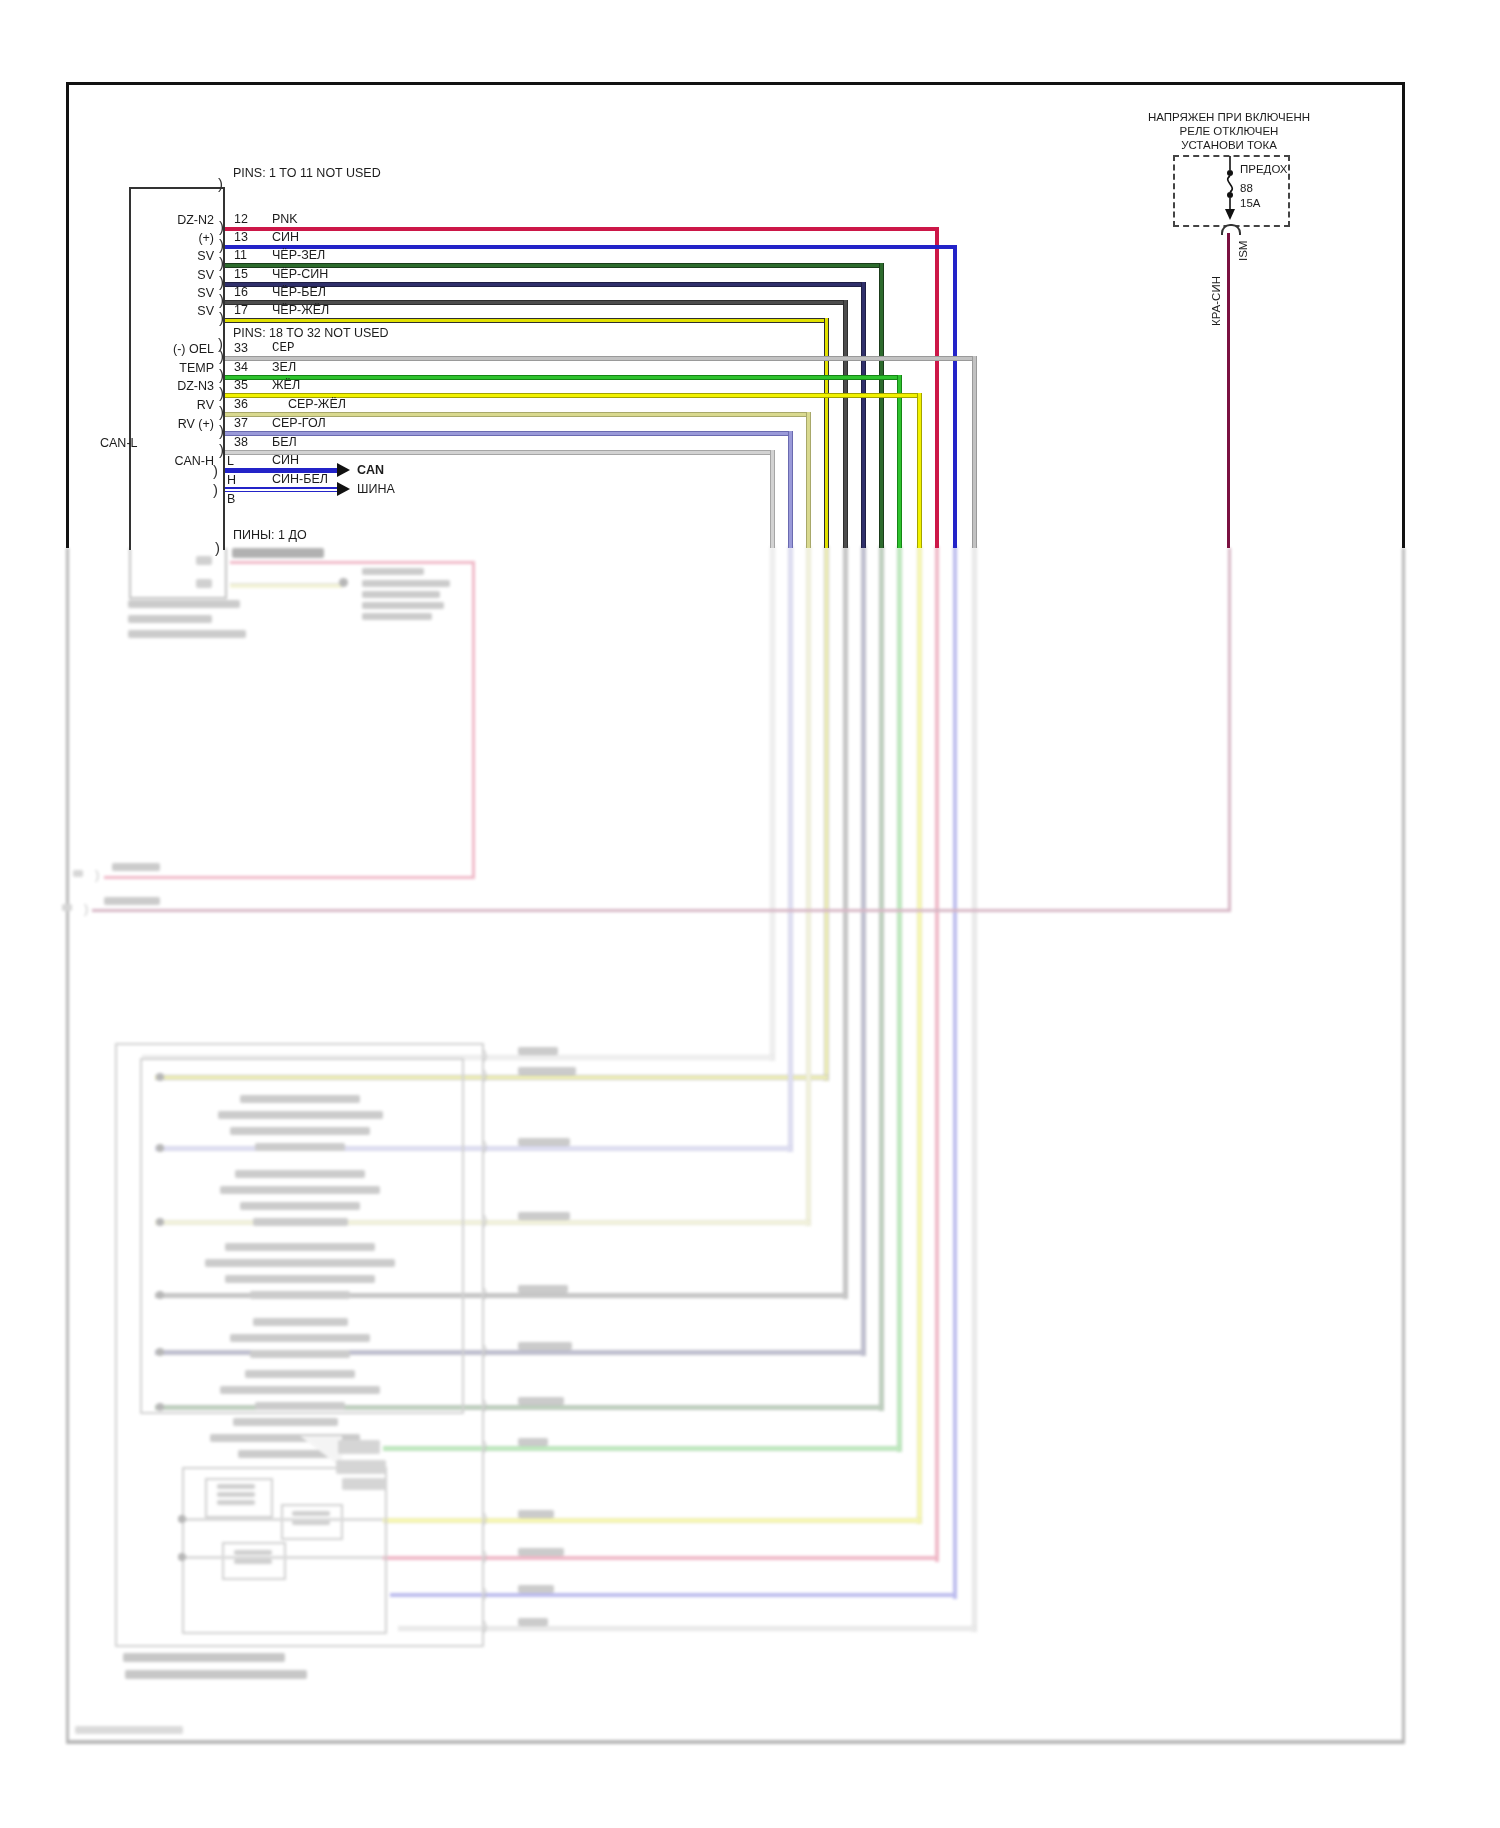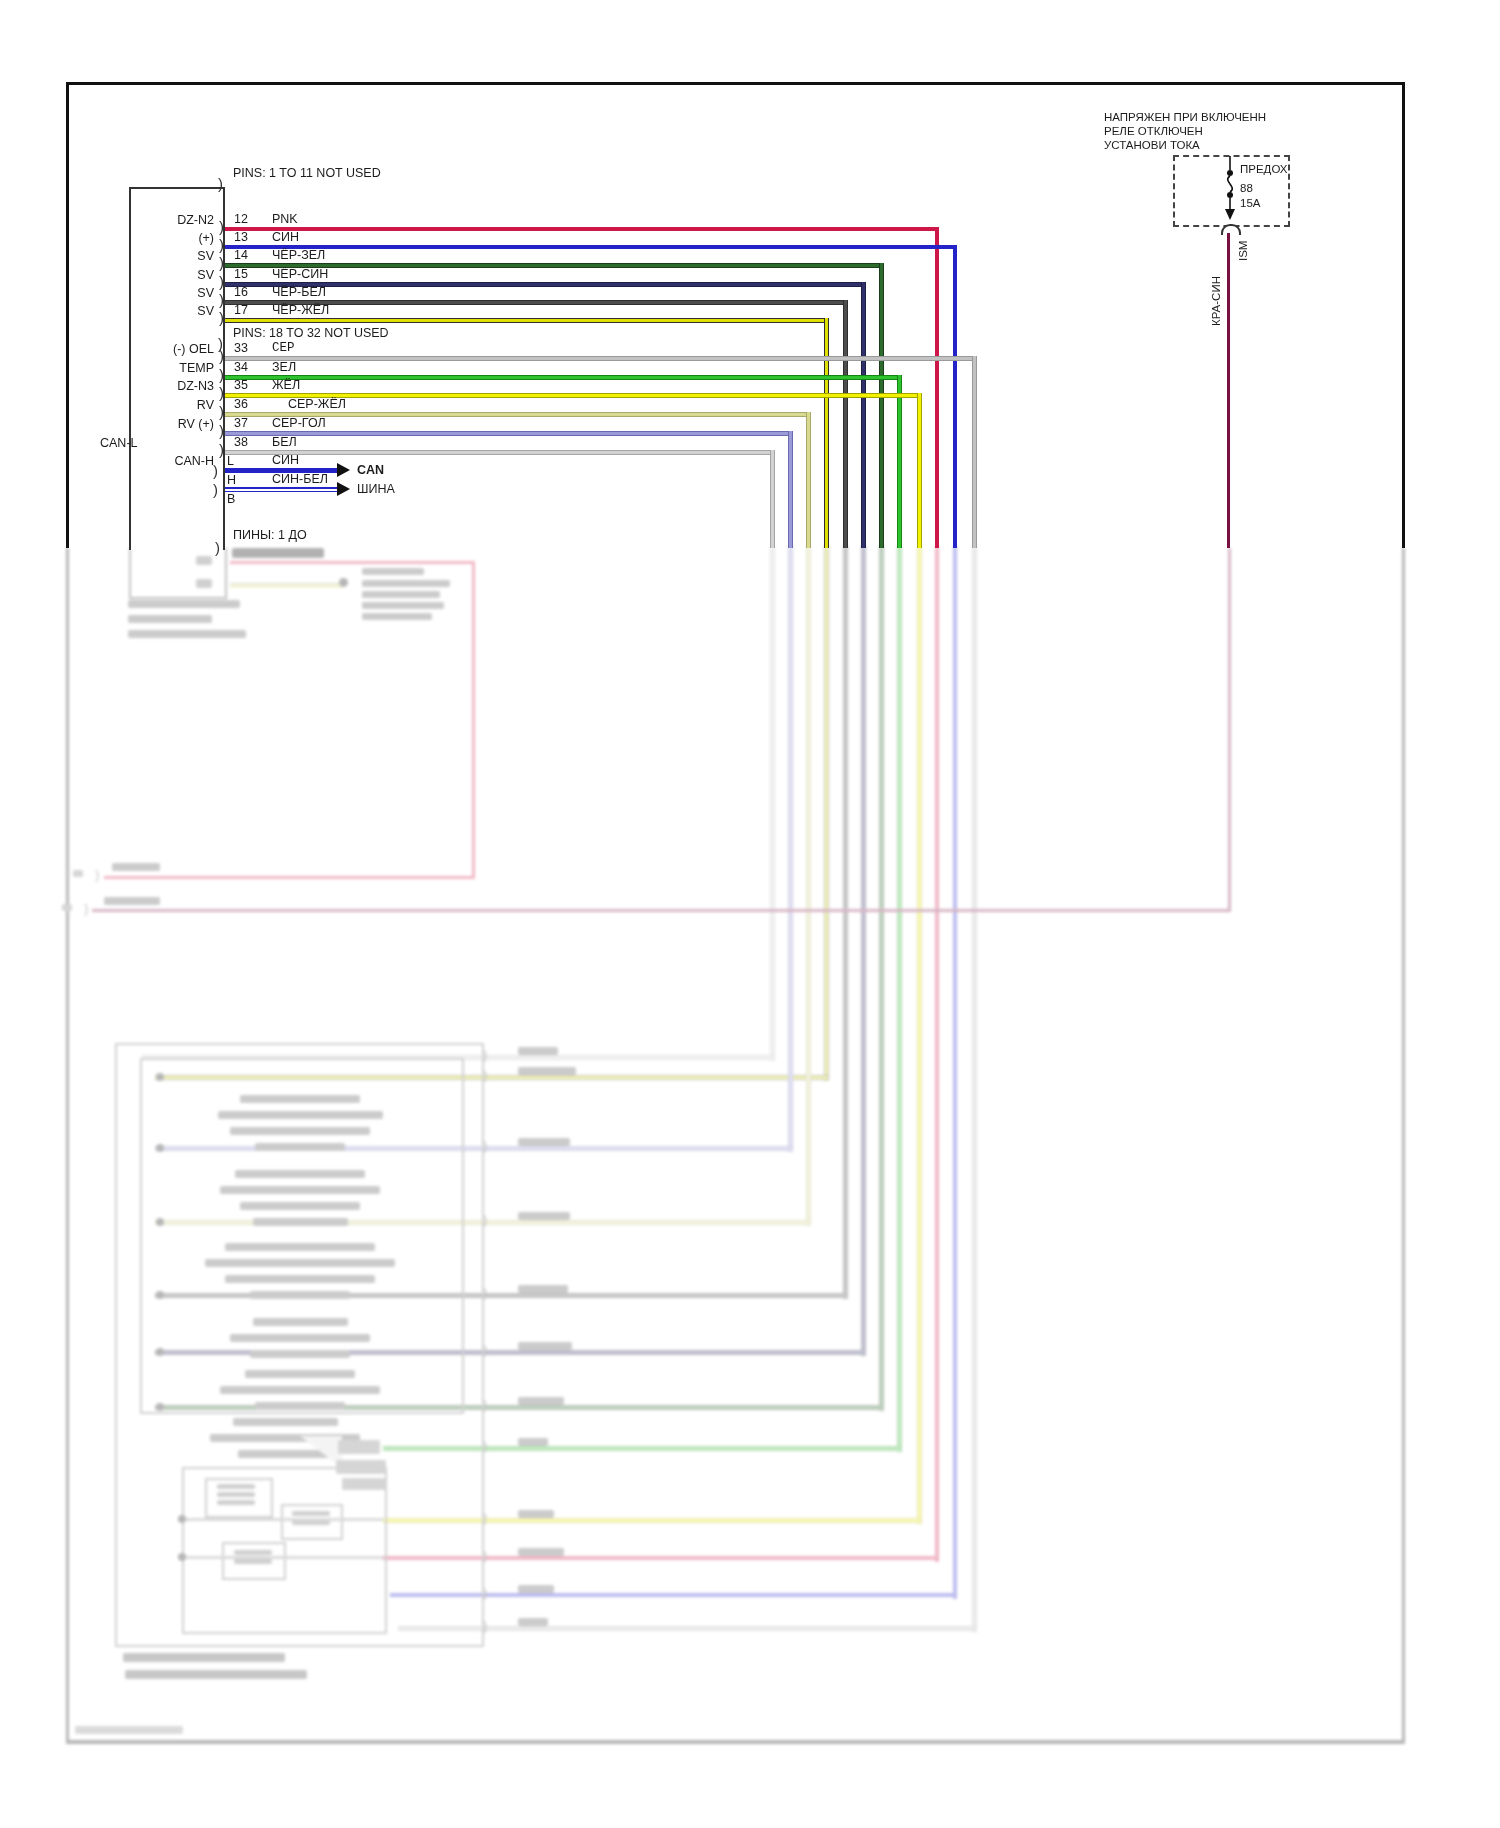--- a/index.html
+++ b/index.html
@@ -180,21 +180,21 @@
       <div class="t" style="left: 234px; top: 212px;">12</div>
       <div class="t" style="left: 272px; top: 212px;">PNK</div>
       <div class="abs" style="left: 225px; top: 227px; width: 714px; background: rgb(204, 23, 72); height: 4px;"></div>
       <div class="abs" style="left: 935px; top: 227px; height: 321px; background: rgb(204, 23, 72); width: 4px;"></div>
       <div class="br" style="left: 219px; top: 237px;">)</div>
       <div class="t" style="left: 234px; top: 230px;">13</div>
       <div class="t" style="left: 272px; top: 230px;">СИН</div>
       <div class="abs" style="left: 225px; top: 245px; width: 732px; background: rgb(35, 35, 200); height: 4px;"></div>
       <div class="abs" style="left: 953px; top: 245px; height: 303px; background: rgb(35, 35, 200); width: 4px;"></div>
       <div class="br" style="left: 219px; top: 255px;">)</div>
-      <div class="t" style="left: 234px; top: 248px;">14</div>
+      <div class="t" style="left: 234px; top: 248px;">11</div>
       <div class="t" style="left: 272px; top: 248px;">ЧЁР-ЗЕЛ</div>
       <div class="abs" style="left: 225px; top: 263px; width: 658px; background: rgb(45, 107, 45); height: 3px; border-top: 1px solid rgb(27, 61, 27); border-bottom: 1px solid rgb(27, 61, 27);"></div>
       <div class="abs" style="left: 879px; top: 263px; height: 285px; background: rgb(45, 107, 45); width: 3px; border-left: 1px solid rgb(27, 61, 27); border-right: 1px solid rgb(27, 61, 27);"></div>
       <div class="br" style="left: 219px; top: 274px;">)</div>
       <div class="t" style="left: 234px; top: 267px;">15</div>
       <div class="t" style="left: 272px; top: 267px;">ЧЁР-СИН</div>
       <div class="abs" style="left: 225px; top: 282px; width: 640px; background: rgb(48, 48, 107); height: 3px; border-top: 1px solid rgb(31, 31, 69); border-bottom: 1px solid rgb(31, 31, 69);"></div>
       <div class="abs" style="left: 861px; top: 282px; height: 266px; background: rgb(48, 48, 107); width: 3px; border-left: 1px solid rgb(31, 31, 69); border-right: 1px solid rgb(31, 31, 69);"></div>
       <div class="br" style="left: 219px; top: 292px;">)</div>
       <div class="t" style="left: 234px; top: 285px;">16</div>
@@ -242,21 +242,21 @@
       <div class="abs" style="left: 225px; top: 468px; width: 112px; height: 5px; background: rgb(35, 35, 200);"></div>
       <div class="arrowhead" style="left: 337px; top: 463px;"></div>
       <div class="t" style="left: 357px; top: 463px; font-weight: bold;">CAN</div>
       <div class="br" style="left: 213px; top: 482px;">)</div>
       <div class="t" style="left: 227px; top: 473px;">H</div>
       <div class="t" style="left: 272px; top: 472px;">СИН-БЕЛ</div>
       <div class="abs" style="left: 225px; top: 487px; width: 112px; height: 5px; background: linear-gradient(rgb(35, 35, 200) 1.5px, rgb(255, 255, 255) 1.5px, rgb(255, 255, 255) 3.5px, rgb(35, 35, 200) 3.5px);"></div>
       <div class="arrowhead" style="left: 337px; top: 482px;"></div>
       <div class="t" style="left: 357px; top: 482px;">ШИНА</div>
       <div class="t" style="left: 227px; top: 492px;">B</div>
-      <div class="abs" style="left: 1104px; top: 110px; width: 250px; ">
+      <div class="abs" style="left: 1104px; top: 110px; width: 250px; text-align: center;">
         <div class="tsm" style="position: relative;">НАПРЯЖЕН ПРИ ВКЛЮЧЕНН</div>
         <div class="tsm" style="position: relative;">РЕЛЕ ОТКЛЮЧЕН</div>
         <div class="tsm" style="position: relative;">УСТАНОВИ ТОКА</div>
       </div>
       <div class="abs" style="left: 1173px; top: 155px; width: 113px; height: 68px; border: 2px dashed rgb(68, 68, 68);"></div>
       <svg width="26" height="70" style="position: absolute; left: 1217px; top: 154px;">
         <line x1="13" y1="2" x2="13" y2="16" stroke="#111" stroke-width="1.6"></line>
         <circle cx="13" cy="19" r="3" fill="#111"></circle>
         <path d="M13,22 C5,27 21,33 13,38" stroke="#111" stroke-width="1.6" fill="none"></path>
         <circle cx="13" cy="41" r="3" fill="#111"></circle>

